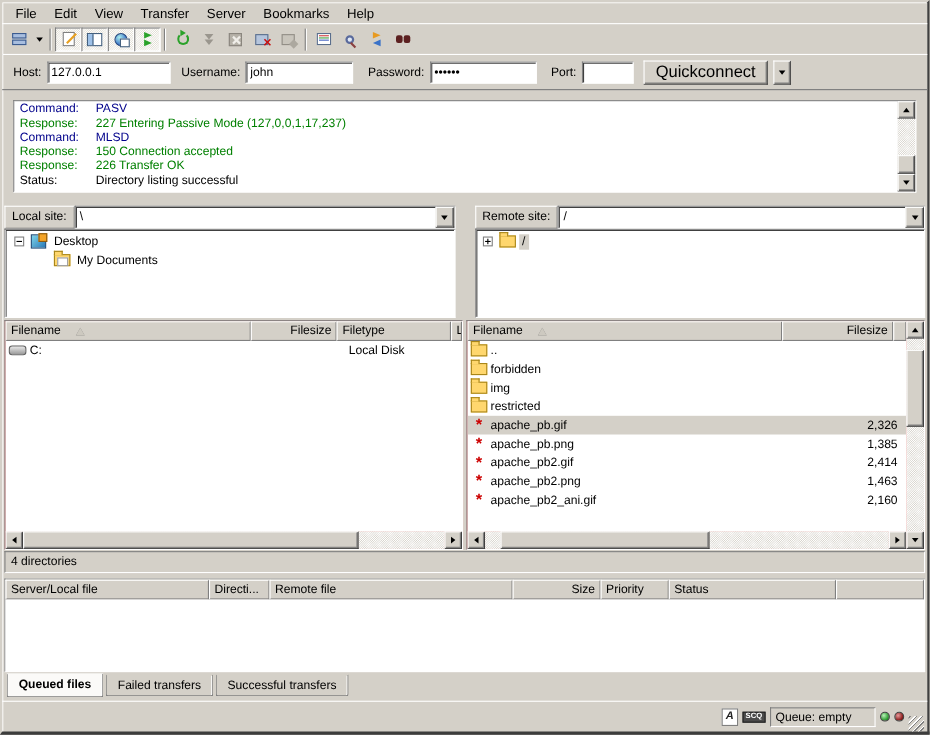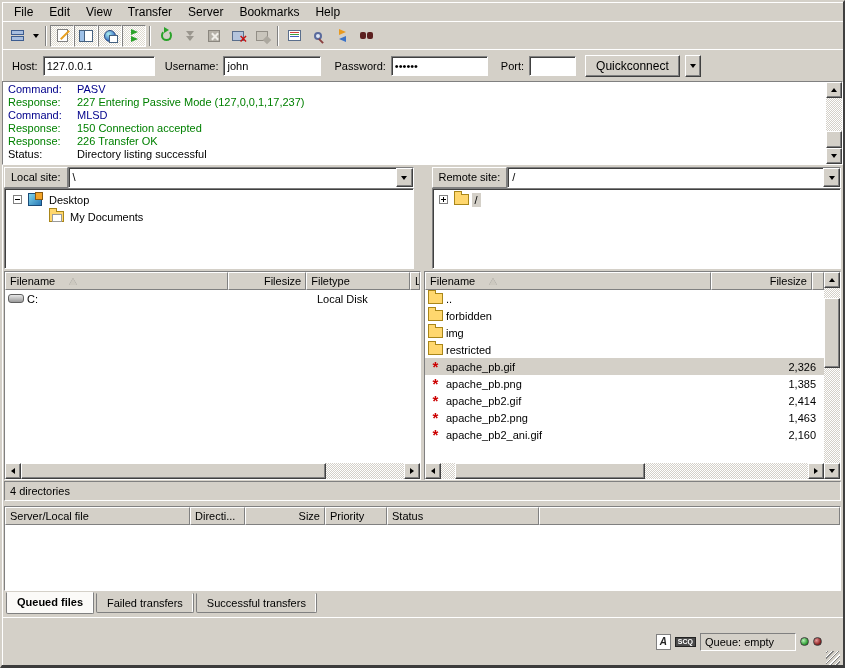--- a/index.html
+++ b/index.html
@@ -86,25 +86,25 @@
   .g-sync b.r{width:0;height:0;border-top:3px solid transparent;border-bottom:3px solid transparent;border-left:7px solid #e89a20}
   .g-sync b.l{width:0;height:0;border-top:3px solid transparent;border-bottom:3px solid transparent;border-right:7px solid #3a72c8}
   .g-bino{display:flex;gap:1px}
   .g-bino i{width:6px;height:7px;background:#5c2020;border-radius:2px}
 
   
   .qcbar{height:32px;flex:0 0 32px;display:flex;align-items:center;gap:5px;padding:0 10px;
          border-top:1px solid #fff;box-shadow:0 1px 0 #808080}
   .qclabel{white-space:nowrap}
   .tf{height:20px;padding:2px 3px;font-family:"Liberation Sans",sans-serif;font-size:11px;outline:none}
-  .qcbtn{height:22px;padding:0 10px;font-size:12px;display:flex;align-items:center}
+  .qcbtn{height:22px;padding:0 10px;font-size:15px;display:flex;align-items:center}
   .qcdrop{height:22px;width:16px;display:flex;align-items:center;justify-content:center}
 
   
-  .logwrap{flex:0 0 84px;margin:0;display:flex}
+  .logwrap{flex:0 0 84px;margin:10px;display:flex}
   .logbody{flex:1;background:#fff;padding:1px 0;overflow:hidden}
   .logline{display:flex;line-height:13px}
   .logline .lab{width:74px;padding-left:5px;flex:0 0 74px}
   .logline.cmd{color:#00008b}.logline.resp{color:#008000}.logline.stat{color:#000}
 
   
   .vscroll{width:16px;flex:0 0 16px;display:flex;flex-direction:column}
   .sbtn{width:16px;height:16px;flex:0 0 16px;display:flex;align-items:center;justify-content:center}
   .vtrack{flex:1;position:relative}
   .vthumb{position:absolute;left:0;width:16px}
@@ -502,20 +502,23 @@
   </div>
 
   <div class="queuewrap">
     <div class="lheader">
       <div class="hcell" style="width:185px">
           <span>Server/Local file</span>
         </div>
       <div class="hcell" style="width:55px">
           <span>Directi...</span>
         </div>
+      <div class="hcell" style="width:221px">
+          <span>Remote file</span>
+        </div>
       <div class="hcell" style="width:80px;justify-content:flex-end">
           <span>Size</span>
         </div>
       <div class="hcell" style="width:62px">
           <span>Priority</span>
         </div>
       <div class="hcell" style="width:152px">
           <span>Status</span>
         </div>
       <div class="hcell" style="flex:1"></div>

